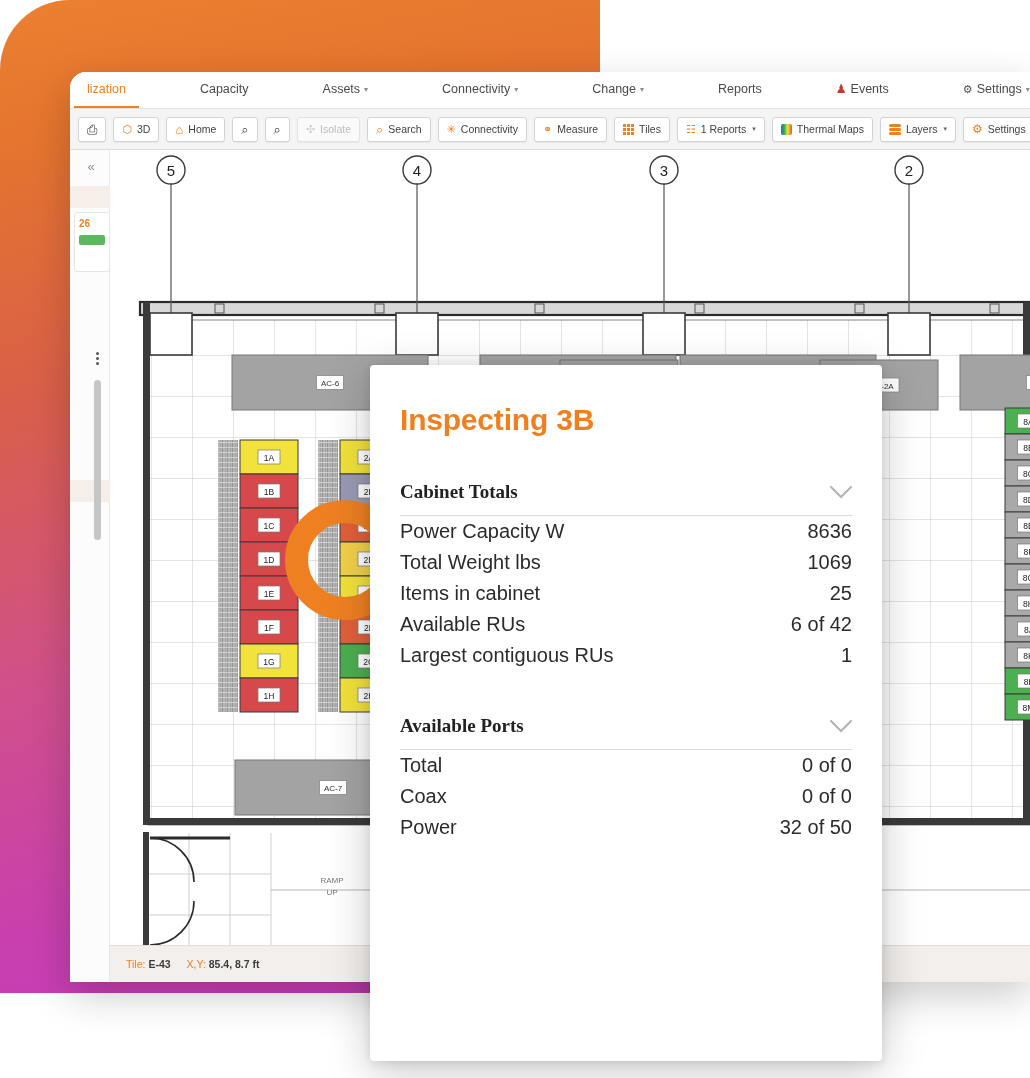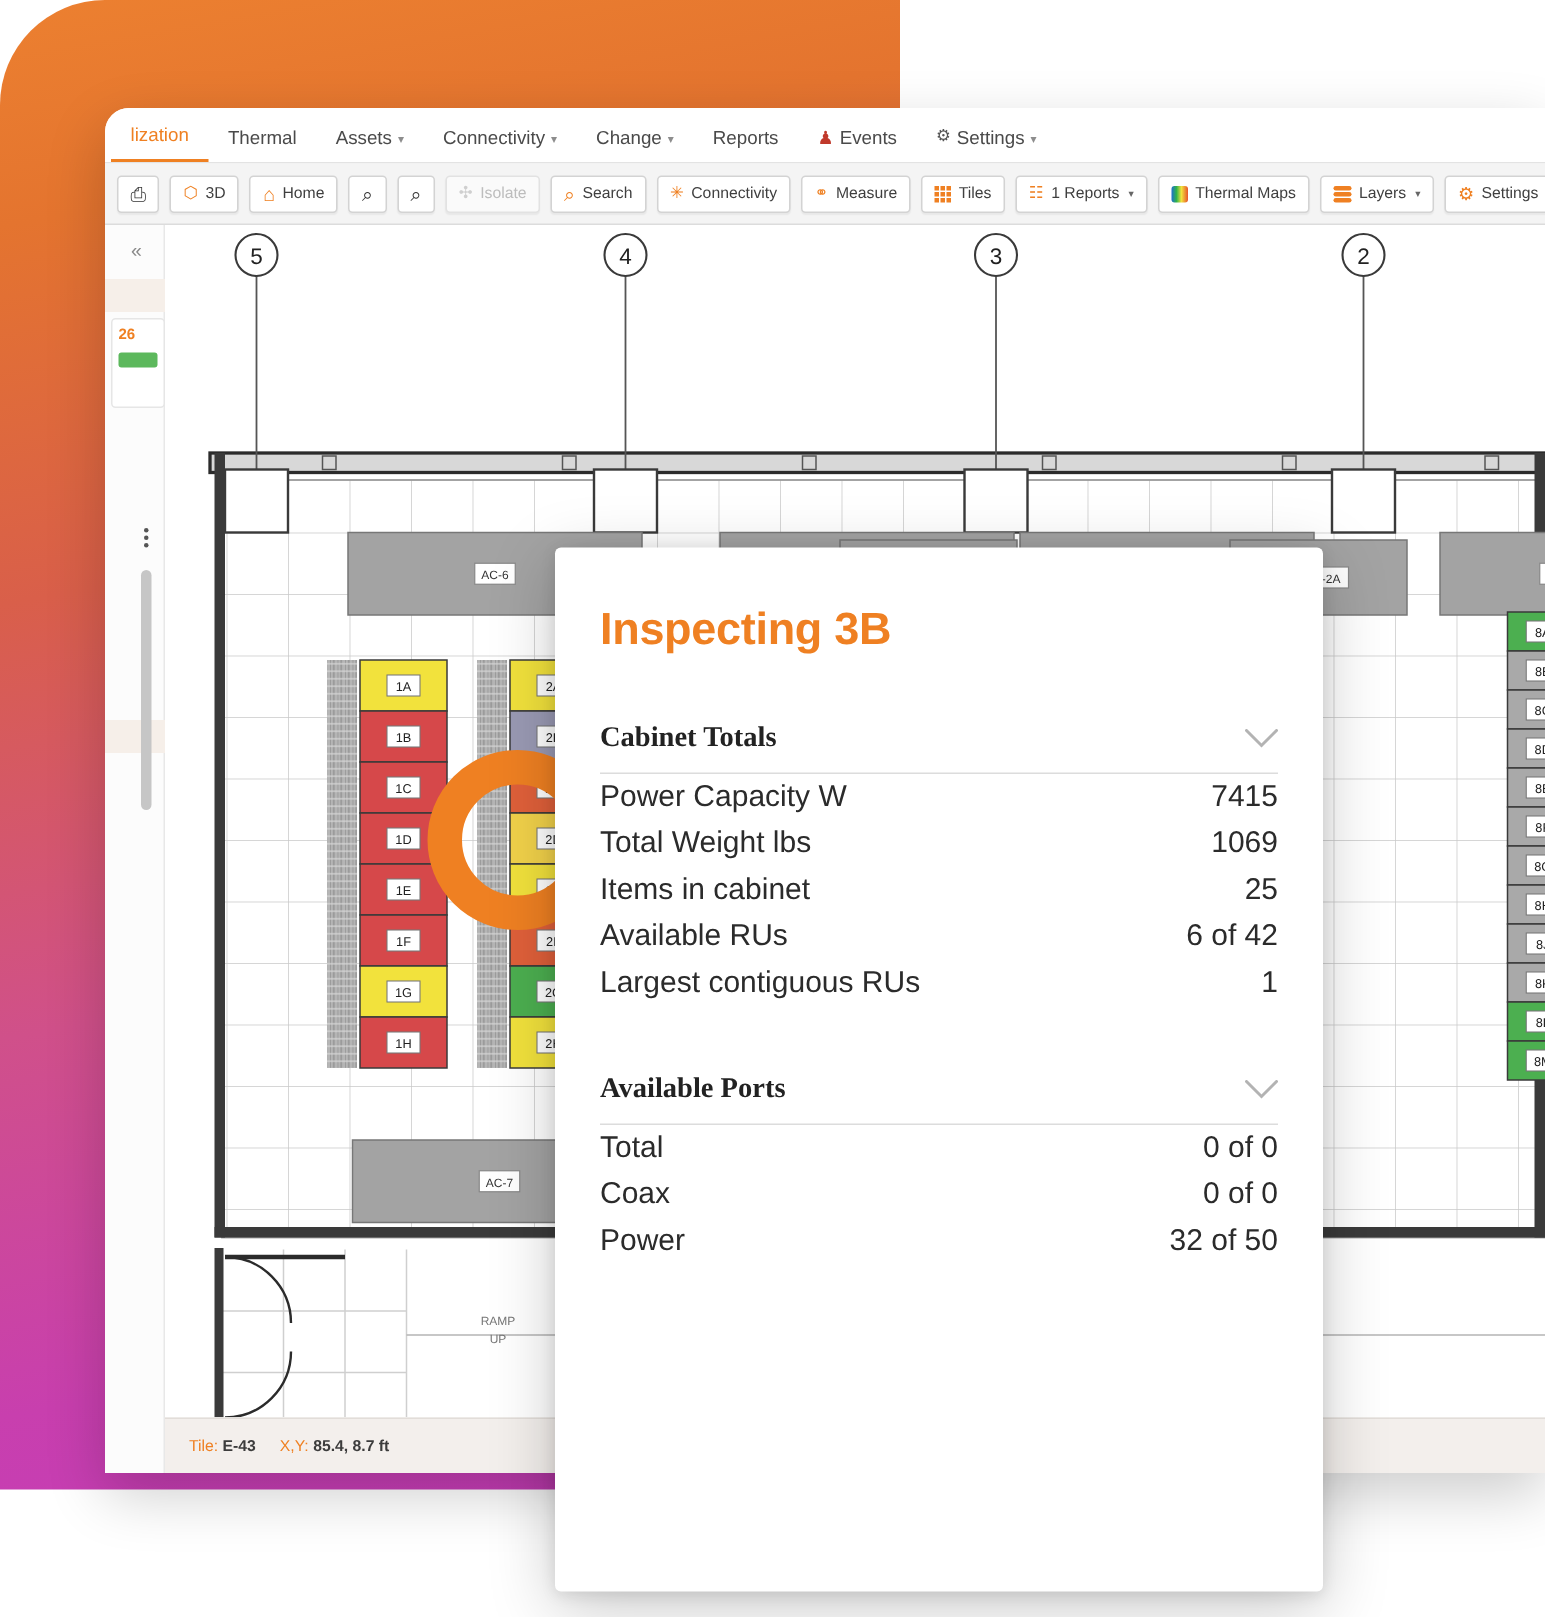--- a/index.html
+++ b/index.html
@@ -27,21 +27,21 @@
     background: #ffffff;
     border-top-left-radius: 16px;
     overflow: hidden;
     box-shadow: 0 14px 40px rgba(0,0,0,.20);
   }
 
   
   #topnav {
     position:absolute; left:0; top:0; width:960px; height:37px;
     background:#fff; border-bottom:1px solid #e3e3e3;
-    display:flex; align-items:flex-end; padding-left:4px;
+    display:flex; align-items:flex-start; padding-left:4px;gap:48px;
   }
   .nav-item {
     font-size:12.5px; color:#4a4a4a; padding:11px 13px 10px 13px;
     white-space:nowrap; display:flex; align-items:center; gap:4px;
     cursor:pointer; line-height:1;
   }
   .nav-item.active { color:#ef8022; border-bottom:2.5px solid #ef8022; font-weight:400; }
   .caret { font-size:8px; color:#8d8d8d; position:relative; top:1px; }
   .nav-ico { font-size:11px; }
   .bell { color:#c0392b; }
@@ -141,21 +141,21 @@
 <div id="backdrop-mask-r"></div>
 <div id="backdrop-mask-b"></div>
 
 <div id="app-window">
 
   <div id="topnav">
       <div class="nav-item active">
         <span>lization</span>
       </div>
       <div class="nav-item">
-        <span>Thermal</span>
+        <span>Capacity</span>
       </div>
       <div class="nav-item">
         <span>Assets</span>
         <span class="caret">▾</span>
       </div>
       <div class="nav-item">
         <span>Connectivity</span>
         <span class="caret">▾</span>
       </div>
       <div class="nav-item">
@@ -496,21 +496,21 @@
   <div id="sections">
       <div class="sec-head">
         <div class="sec-title">Cabinet Totals</div>
         <svg class="chev" viewBox="0 0 22 13">
           <path d="M1 1 L11 11 L21 1" fill="none" stroke="#b3b3b3" stroke-width="2" stroke-linecap="round"></path>
         </svg>
       </div>
       <div class="kv-list">
         <div class="kv">
           <span class="k">Power Capacity W</span>
-          <span class="v">7415</span>
+          <span class="v">8636</span>
         </div>
         <div class="kv">
           <span class="k">Total Weight lbs</span>
           <span class="v">1069</span>
         </div>
         <div class="kv">
           <span class="k">Items in cabinet</span>
           <span class="v">25</span>
         </div>
         <div class="kv">

